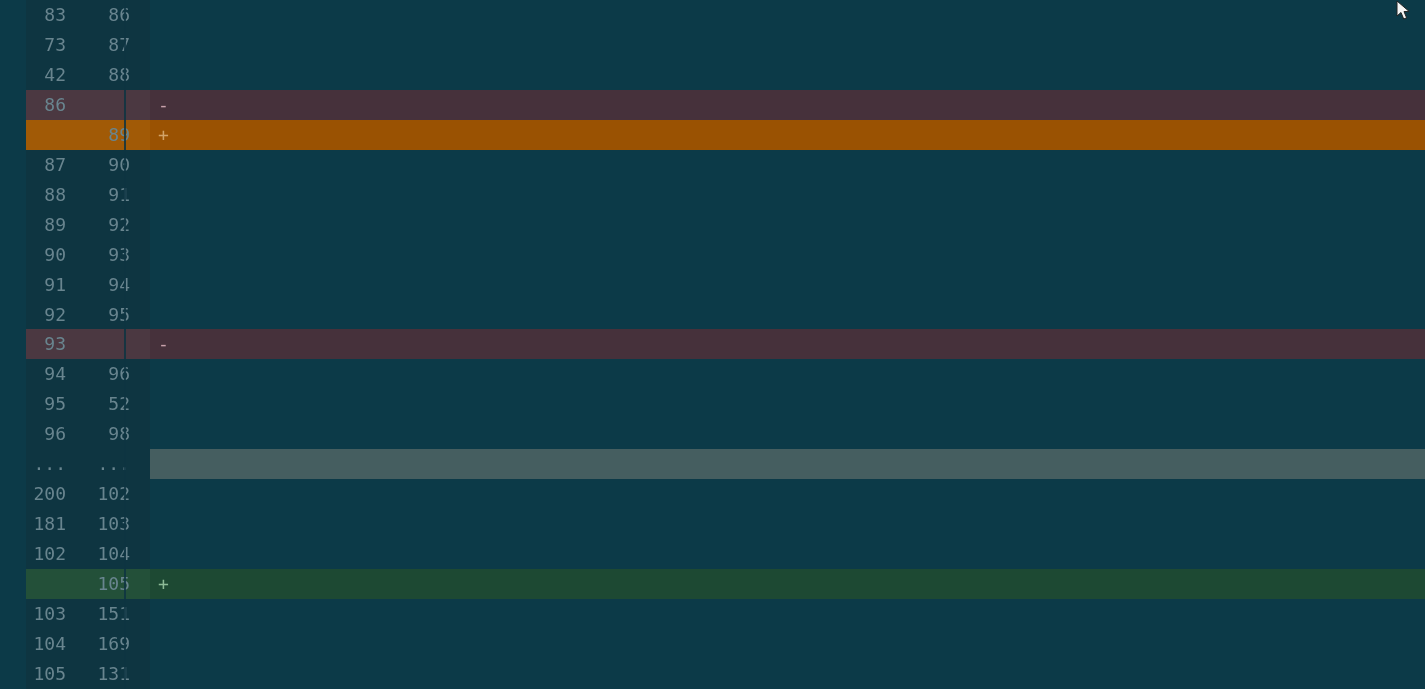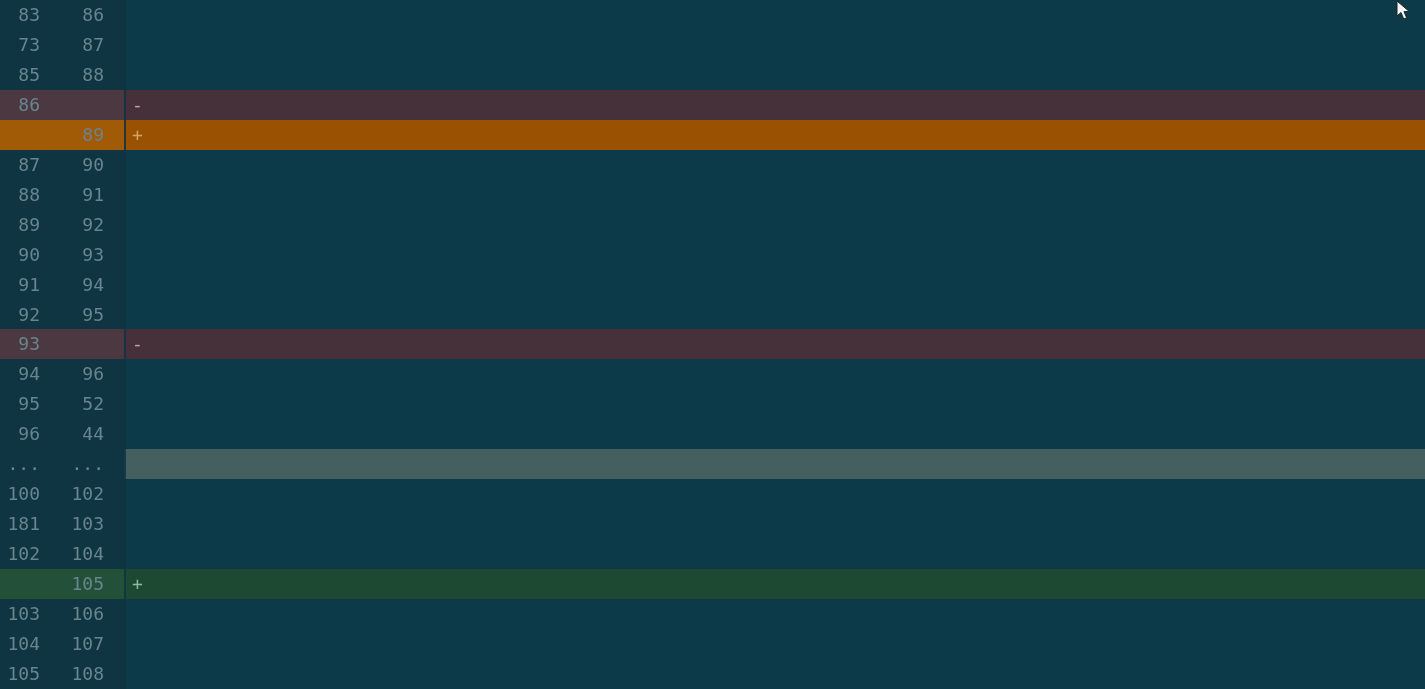--- a/index.html
+++ b/index.html
@@ -7,21 +7,21 @@
     --kw:#aab41f; --fn:#429dd6; --pl:#a6bac1; --str:#38a28e;
     --lnum:#69858f; --hunkbg:#455e60; --hunktext:#c4d0d2;
     --delbg:#46313b; --delgutter:#4b3841; --delword:#8d4450;
     --addselbg:#9a5202; --addselgutter:#a15a06; --addselword:#8f6c06;
     --addbg:#1d4933; --addgutter:#235039;
     --markerdel:#c8a2ab; --markeraddsel:#d2a368; --markeradd:#8cba97;
   }
   *{margin:0;padding:0;box-sizing:border-box;}
   html,body{width:1425px;height:689px;overflow:hidden;}
   body{background:var(--bg);font-family:"DejaVu Sans Mono",monospace;position:relative;}
-  .diff{width:1425px;height:689px;display:flex;flex-direction:column;position:relative;}
+  .diff{width:1425px;height:689px;display:flex;flex-direction:column;position:relative;padding-left:26px;}
   .row{flex:1 1 auto;height:calc(689px / 23);display:flex;align-items:stretch;font-size:18px;line-height:calc(689px / 23);white-space:pre;}
   .ln{color:var(--lnum);text-align:right;flex:0 0 auto;background:var(--gutterbg);}
   .ln.old{width:50px;padding-right:10px;}
   .ln.new{width:60px;padding-right:6px;}
   .gutter-pad{width:14px;flex:0 0 auto;background:var(--gutterbg);}
   .code{flex:1 1 auto;position:relative;padding-left:39px;color:var(--pl);overflow:hidden;}
   .marker{position:absolute;left:8px;top:0;color:var(--pl);}
   
   .row.ctx .code{background:var(--bg);}
   .row.del .ln,.row.del .gutter-pad{background:var(--delgutter);}
@@ -53,21 +53,21 @@
   </div>
     <div class="row ctx">
     <div class="ln old">73</div>
     <div class="ln new">87</div>
     <div class="gutter-pad"></div>
     <div class="code">
       <span class="marker"></span>
     </div>
   </div>
     <div class="row ctx">
-    <div class="ln old">85</div>
+    <div class="ln old">42</div>
     <div class="ln new">88</div>
     <div class="gutter-pad"></div>
     <div class="code">
       <span class="marker"></span>
     </div>
   </div>
     <div class="row del">
     <div class="ln old">86</div>
     <div class="ln new"></div>
     <div class="gutter-pad"></div>
@@ -150,36 +150,36 @@
     <div class="row ctx">
     <div class="ln old">95</div>
     <div class="ln new">52</div>
     <div class="gutter-pad"></div>
     <div class="code">
       <span class="marker"></span>
     </div>
   </div>
     <div class="row ctx">
     <div class="ln old">96</div>
-    <div class="ln new">44</div>
+    <div class="ln new">98</div>
     <div class="gutter-pad"></div>
     <div class="code">
       <span class="marker"></span>
     </div>
   </div>
     <div class="row hunk">
     <div class="ln old">...</div>
     <div class="ln new">...</div>
     <div class="gutter-pad"></div>
     <div class="code">
       <span class="marker"></span>
     </div>
   </div>
     <div class="row ctx">
-    <div class="ln old">100</div>
+    <div class="ln old">200</div>
     <div class="ln new">102</div>
     <div class="gutter-pad"></div>
     <div class="code">
       <span class="marker"></span>
     </div>
   </div>
     <div class="row ctx">
     <div class="ln old">181</div>
     <div class="ln new">103</div>
     <div class="gutter-pad"></div>
@@ -198,37 +198,37 @@
     <div class="row add">
     <div class="ln old"></div>
     <div class="ln new">105</div>
     <div class="gutter-pad"></div>
     <div class="code">
       <span class="marker">+</span>
     </div>
   </div>
     <div class="row ctx">
     <div class="ln old">103</div>
-    <div class="ln new">106</div>
+    <div class="ln new">151</div>
     <div class="gutter-pad"></div>
     <div class="code">
       <span class="marker"></span>
     </div>
   </div>
     <div class="row ctx">
     <div class="ln old">104</div>
-    <div class="ln new">107</div>
+    <div class="ln new">169</div>
     <div class="gutter-pad"></div>
     <div class="code">
       <span class="marker"></span>
     </div>
   </div>
     <div class="row ctx">
     <div class="ln old">105</div>
-    <div class="ln new">108</div>
+    <div class="ln new">131</div>
     <div class="gutter-pad"></div>
     <div class="code">
       <span class="marker"></span>
     </div>
   </div>
   </div>
 
 <svg class="cursor" width="15" height="21" viewBox="0 0 15 21">
   <polygon points="1,1 1,16 5,12.5 7.7,19 10.6,17.8 8,11.6 13,11.3" fill="#f5f5f5" stroke="#222" stroke-width="1"></polygon>
 </svg>

